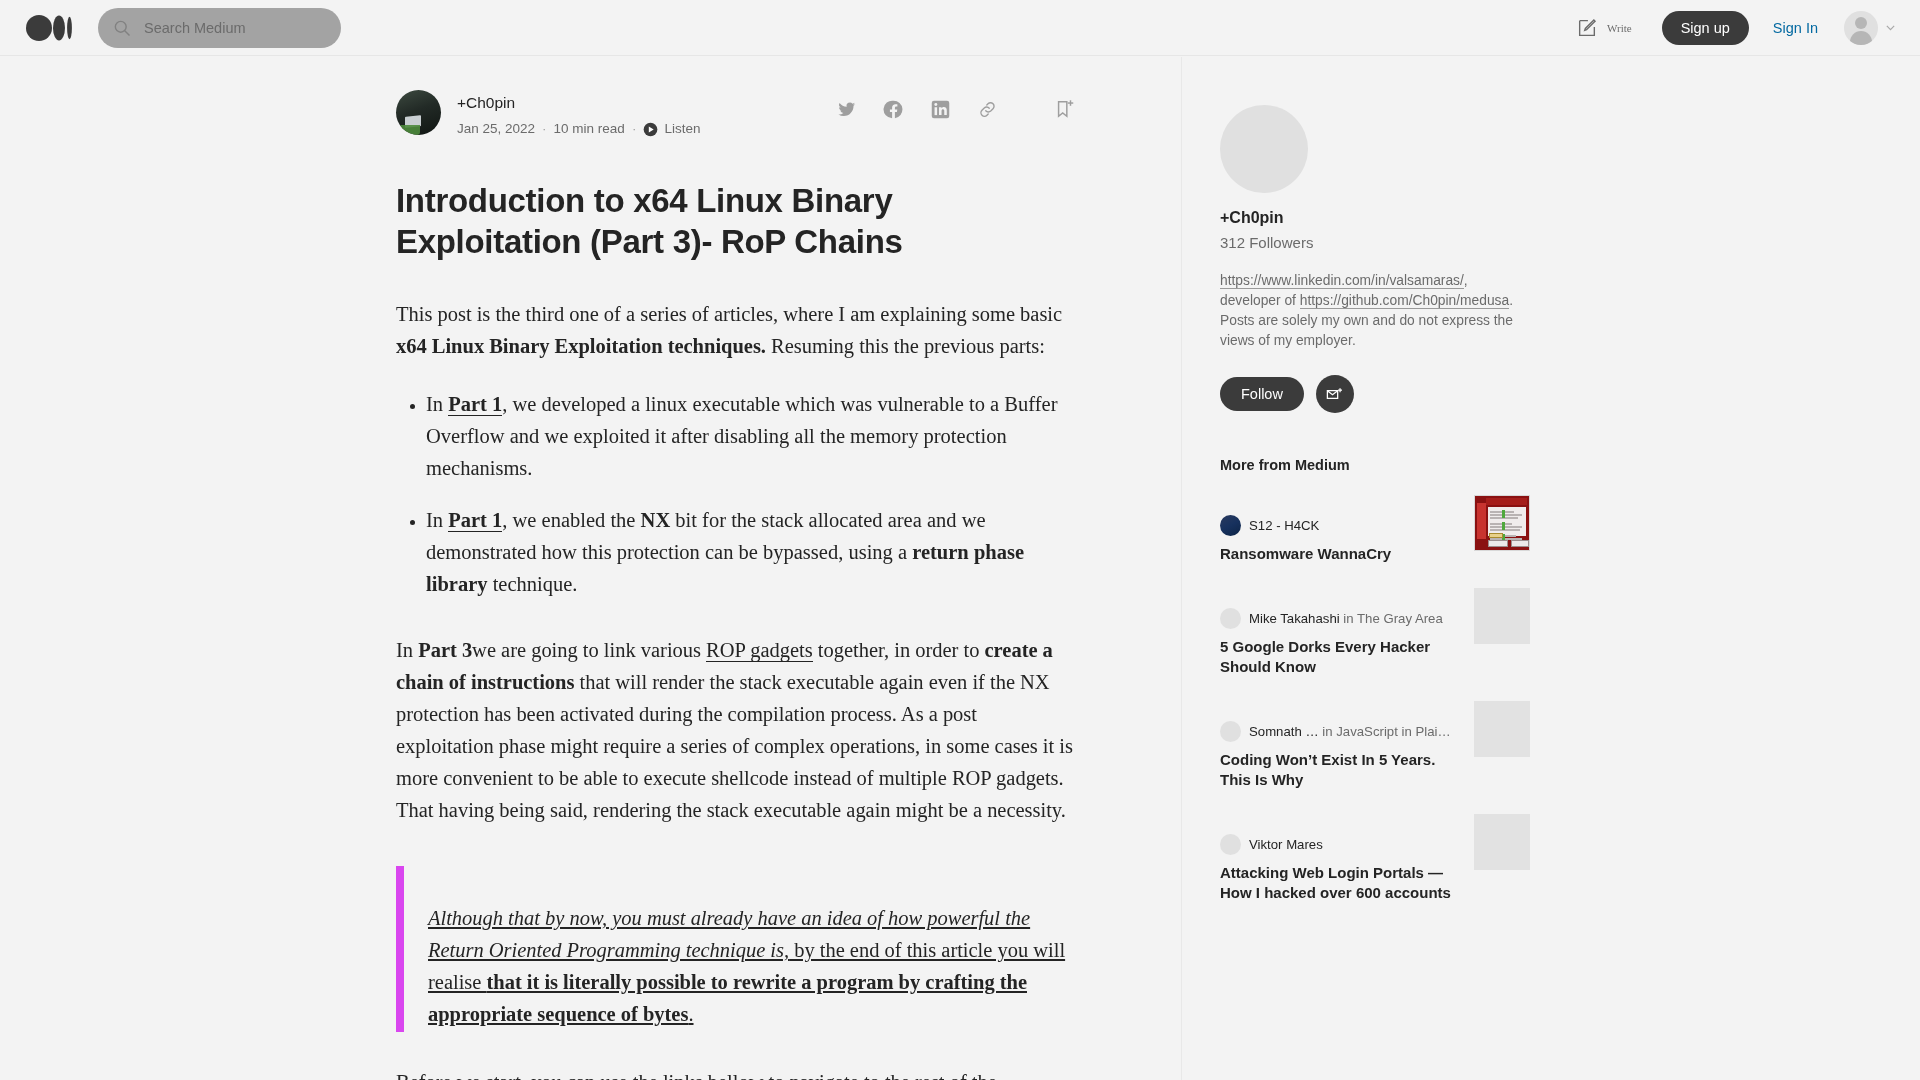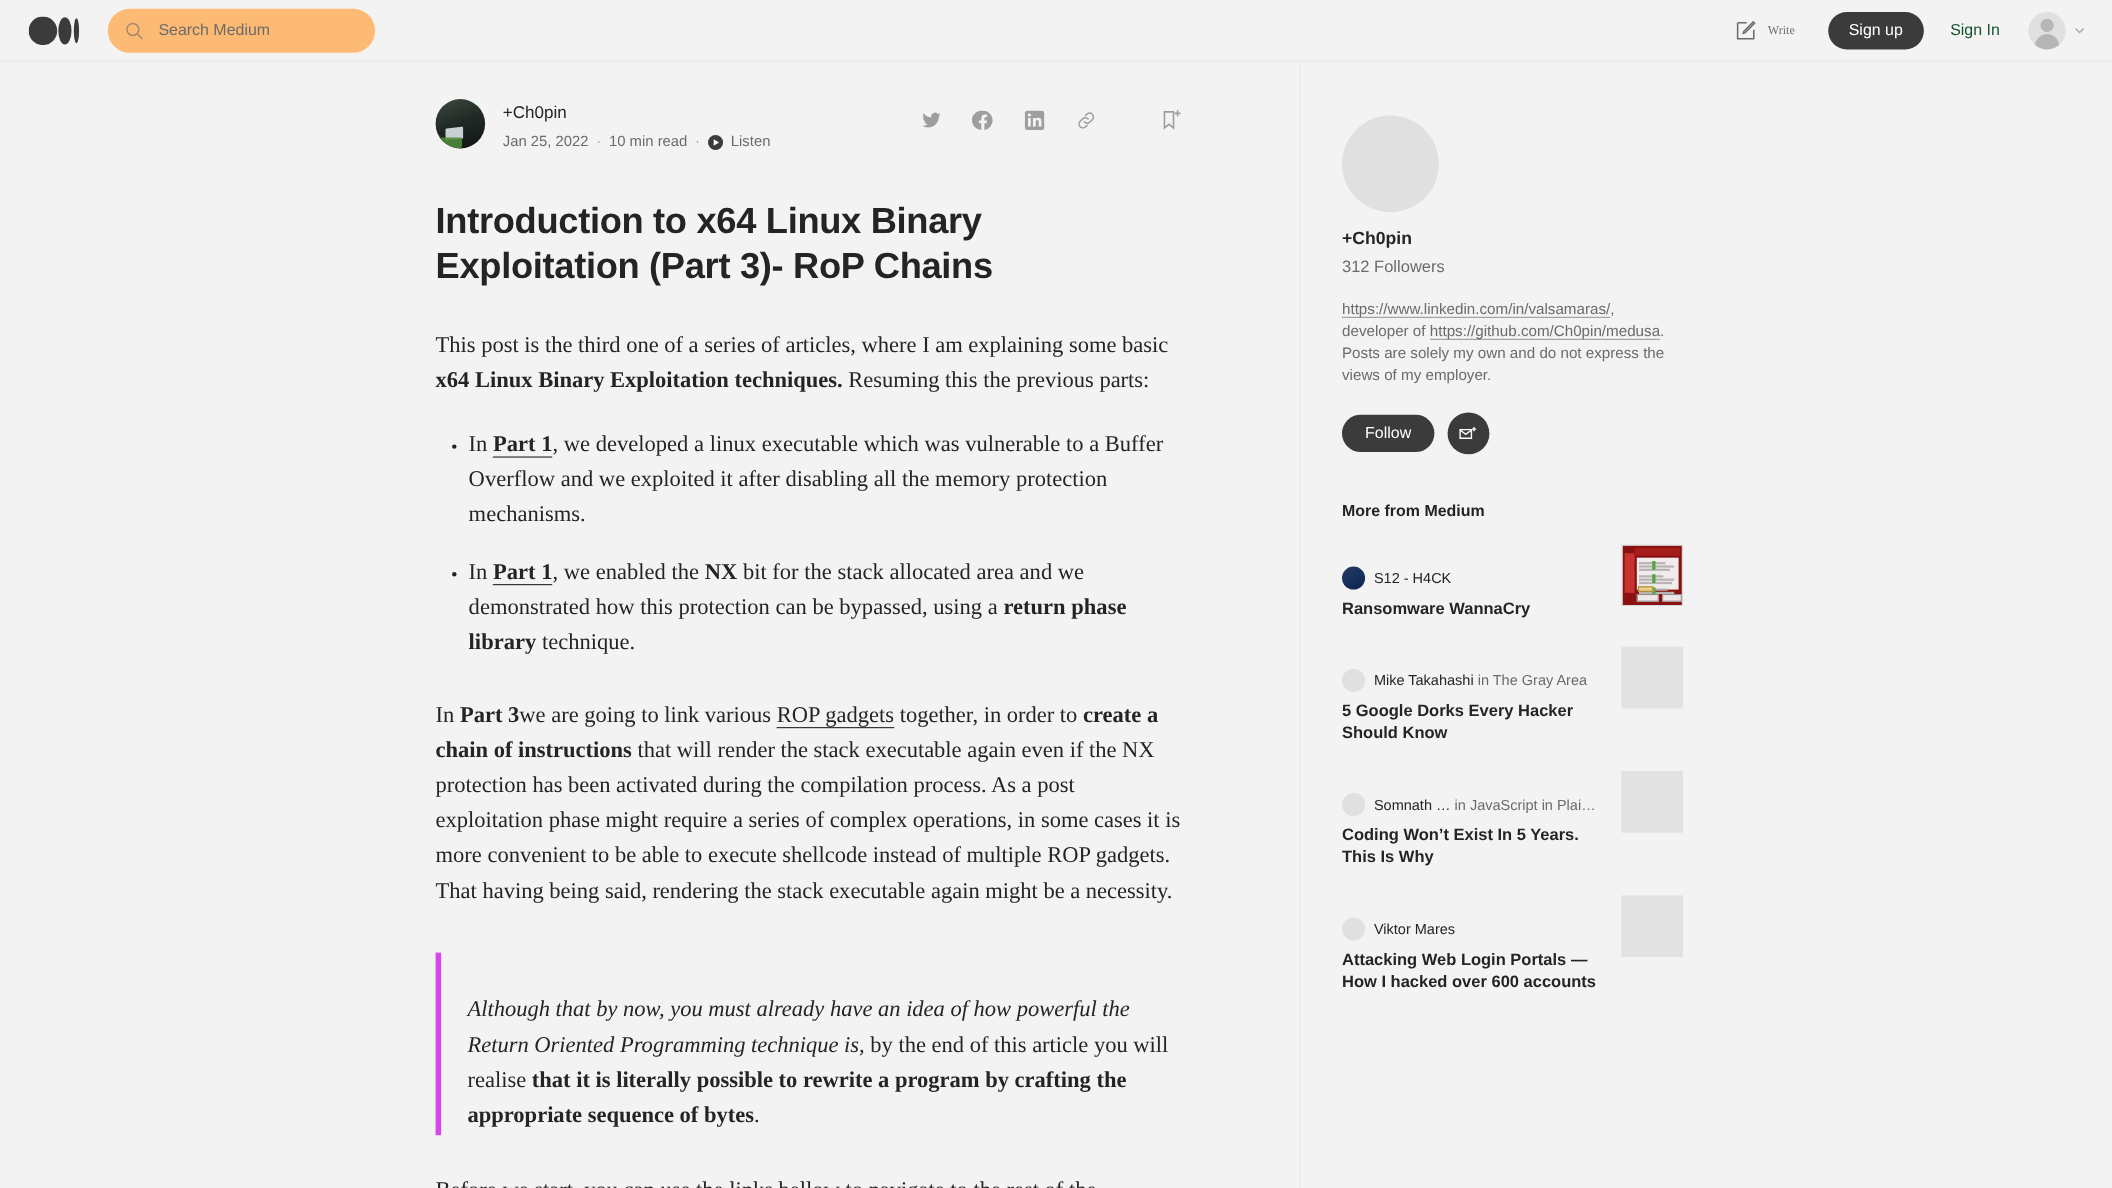--- a/index.html
+++ b/index.html
@@ -19,21 +19,21 @@
     width: 1920px; height: 56px;
     background: #f3f3f3;
     border-bottom: 1px solid #e6e6e6;
     display: flex; align-items: center;
   }
   .nav-left { display: flex; align-items: center; padding-left: 26px; }
   .medium-logo { width: 46px; height: 26px; display: block; }
   .search-box {
     margin-left: 26px;
     width: 243px; height: 40px;
-    background: #fdba74;
+    background: #a3a3a3;
     border-radius: 20px;
     display: flex; align-items: center;
     padding: 0 14px;
   }
   .search-icon { width: 20px; height: 20px; flex: 0 0 20px; opacity: .6; }
   .search-input {
     border: none; outline: none; background: transparent;
     margin-left: 10px; width: 180px;
     font-family: "Liberation Sans", sans-serif;
     font-size: 14.5px; color: #4b4b4b;
@@ -56,21 +56,21 @@
     margin-left: 20px;
     background: #3b3b3b; color: #fff;
     font-size: 14.5px;
     border: none; border-radius: 20px;
     padding: 9px 19px; cursor: pointer;
     font-family: "Liberation Sans", sans-serif;
   }
   .signin-btn {
     margin-left: 16px;
     background: none; border: none;
-    color: #14532d; font-size: 14.5px;
+    color: #0369a1; font-size: 14.5px;
     cursor: pointer; padding: 6px 8px;
     font-family: "Liberation Sans", sans-serif;
   }
   .avatar-wrap { margin-left: 18px; display: flex; align-items: center; gap: 7px; cursor: pointer; }
   .nav-avatar {
     width: 34px; height: 34px; border-radius: 50%;
     background: #e0e0e0; position: relative; overflow: hidden;
   }
   .nav-avatar::before {
     content: ""; position: absolute; left: 50%; top: 6px;
@@ -147,21 +147,22 @@
 
   .body ul { margin: 26px 0 0 0; padding-left: 30px; }
   .body li {
     font-size: 20.5px; line-height: 32px;
     margin-bottom: 20px;
   }
   .body li::marker { font-size: 16px; }
 
   blockquote {
     margin: 40px 0 0 0; padding: 2px 0 2px 24px;
-    border-left: 5px solid #d946ef;
+    border-left: 8px solid #d946ef;
+    text-decoration: underline;
   }
   blockquote p {
     margin: 0; font-size: 20.5px; line-height: 32px;
   }
   blockquote i { font-style: italic; }
 
   
   .sidebar { position: absolute; left: 1220px; top: 48px; width: 310px; }
   .sb-avatar {
     width: 88px; height: 88px; border-radius: 50%;

